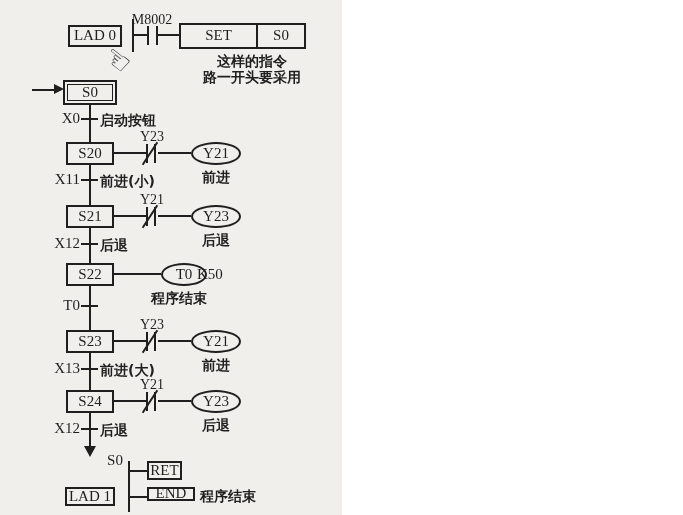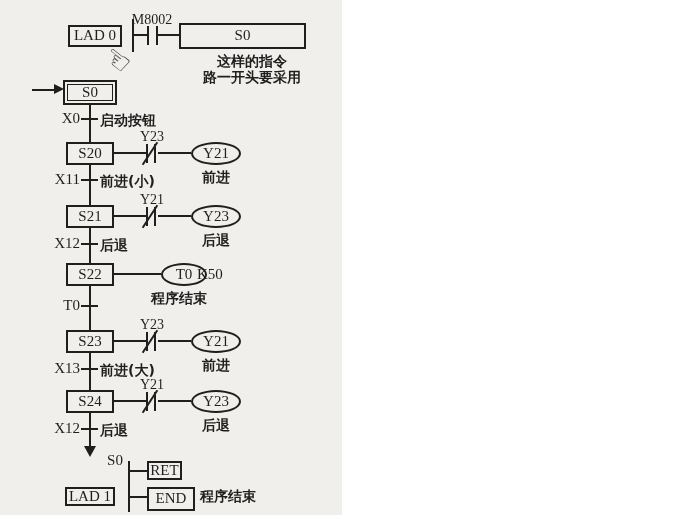--- a/index.html
+++ b/index.html
@@ -39,20 +39,21 @@
   <div class="paper"></div>
 
   <div class="box dev" style="left:68px;top:25px;width:54px;height:22px">LAD 0</div>
   <div class="v" style="left:132px;top:19px;height:33px"></div>
   <div class="h" style="left:134px;top:34px;width:13px"></div>
   <div class="bar" style="left:147px;top:26px"></div>
   <div class="bar" style="left:156px;top:26px"></div>
   <div class="h" style="left:158px;top:34px;width:21px"></div>
   <div class="abs devs" style="left:126px;top:13px;width:52px;text-align:center">M8002</div>
   <div class="box" style="left:179px;top:23px;width:127px;height:26px">
+    <div class="cell dev" style="width:77px;border-right:2px solid var(--ink)">SET</div>
     <div class="cell dev" style="flex:1">S0</div>
   </div>
   <div class="cn cnote" style="left:178px;top:53px;width:148px">
     <div>这样的指令</div>
     <div>路一开头要采用</div>
   </div>
   <div class="hand" style="left:104px;top:42px">☜</div>
 
   <div class="h" style="left:32px;top:89px;width:22px"></div>
   <div class="arr-r" style="left:54px;top:84px"></div>
@@ -134,16 +135,16 @@
   <div class="tlabel dev" style="left:38px;top:421px">X12</div>
   <div class="h" style="left:81px;top:428px;width:17px"></div>
   <div class="cn" style="left:100px;top:422px">后退</div>
   <div class="arr-d" style="left:84px;top:446px"></div>
 
   <div class="abs dev" style="left:100px;top:453px;width:30px;text-align:center">S0</div>
   <div class="v" style="left:128px;top:461px;height:51px"></div>
   <div class="h" style="left:130px;top:470px;width:17px"></div>
   <div class="box dev" style="left:147px;top:461px;width:35px;height:19px">RET</div>
   <div class="h" style="left:130px;top:496px;width:17px"></div>
-  <div class="box dev" style="left:147px;top:487px;width:48px;height:24px">END</div>
+  <div class="box dev" style="left:147px;top:487px;width:48px;height:14px">END</div>
   <div class="cn" style="left:200px;top:488px">程序结束</div>
   <div class="box dev" style="left:65px;top:487px;width:50px;height:19px">LAD 1</div>
 </div>
 
 </body></html>

